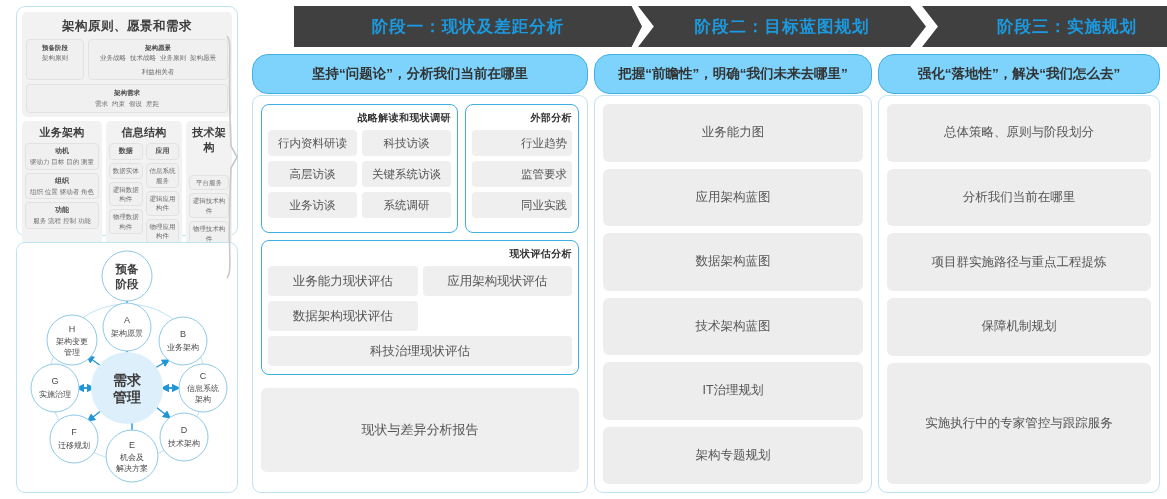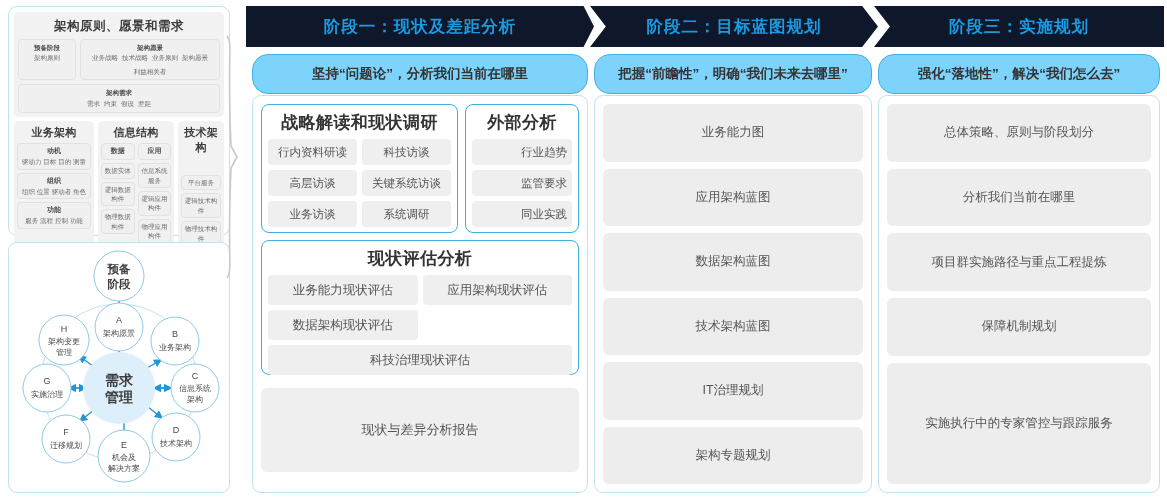--- a/index.html
+++ b/index.html
@@ -4,21 +4,21 @@
 <style>
   html,body{margin:0;padding:0;background:#ffffff;}
   body{
     font-family:"Liberation Sans","DejaVu Sans",sans-serif;
     color:#4a4a4a;
     -webkit-font-smoothing:antialiased;
   }
   #page{position:relative;width:1167px;height:499px;overflow:hidden;background:#fff;}
 
   
-  #left-col{position:absolute;left:8px;top:6px;width:222px;height:435px;}
+  #left-col{position:absolute;left:16px;top:6px;width:222px;height:435px;}
 
   .lpanel{
     border:1px solid #bfe2f4;border-radius:9px;background:#fff;
     box-sizing:border-box;
   }
   #togaf-content-panel{position:absolute;left:0;top:0;width:222px;height:230px;padding:5px;}
   #adm-panel{position:absolute;left:0;top:236px;width:222px;height:251px;}
 
   .grey-group{background:#f2f2f2;border-radius:5px;padding:4px;box-sizing:border-box;}
   .grey-box{
@@ -69,22 +69,22 @@
   .adm-label{font-size:8px;}
   .adm-prep{font-size:11.5px;fill:#3f3f3f;font-weight:bold;}
   .adm-core{font-size:14px;fill:#3f3f3f;font-weight:bold;}
   .adm-arrow{stroke:#2196d6;stroke-width:1.4;fill:none;}
 
   
   #brace{position:absolute;left:224px;top:34px;width:16px;height:246px;}
 
   
   .stage-header{
-    position:absolute;height:41px;background:#0f172a;
-    display:flex;align-items:center;justify-content:center;
+    position:absolute;height:41px;background:#404040;
+    display:flex;align-items:center;justify-content:center;margin-left:48px;
   }
   .stage-header-title{
     font-size:16.5px;font-weight:bold;color:#1a9ae0;letter-spacing:1px;
     white-space:nowrap;
   }
   #stage1-header{left:246px;top:6px;width:348px;
     clip-path:polygon(0 0, 97% 0, 100% 50%, 97% 100%, 0 100%);}
   #stage2-header{left:590px;top:6px;width:288px;
     clip-path:polygon(0 0, 94.5% 0, 100% 50%, 94.5% 100%, 0 100%, 5.5% 50%);}
   #stage3-header{left:874px;top:6px;width:290px;
@@ -111,21 +111,21 @@
   #stage2-body{left:594px;top:95px;width:278px;height:398px;padding:8px;}
   #stage3-body{left:878px;top:95px;width:282px;height:398px;padding:8px;}
 
   
   #s1-row1{display:flex;gap:7px;height:129px;}
   .inner-card{
     border:1.3px solid #3eaee3;border-radius:8px;background:#fff;
     box-sizing:border-box;padding:5px 6px 6px;
   }
   .inner-card-title{
-    font-size:17px;font-weight:bold;color:#333;text-align:center;margin:1px 0 5px;
+    font-size:10px;font-weight:bold;color:#333;text-align:right;margin:1px 0 5px;
     letter-spacing:.4px;
   }
   #strategy-card{flex:1;}
   #external-card{width:114px;}
   .chip-grid{display:flex;flex-wrap:wrap;gap:5px;}
   .chip{
     background:#efefef;border-radius:4px;color:#555;font-size:11.5px;
     display:flex;align-items:center;justify-content:center;box-sizing:border-box;
     height:26px;
   }

